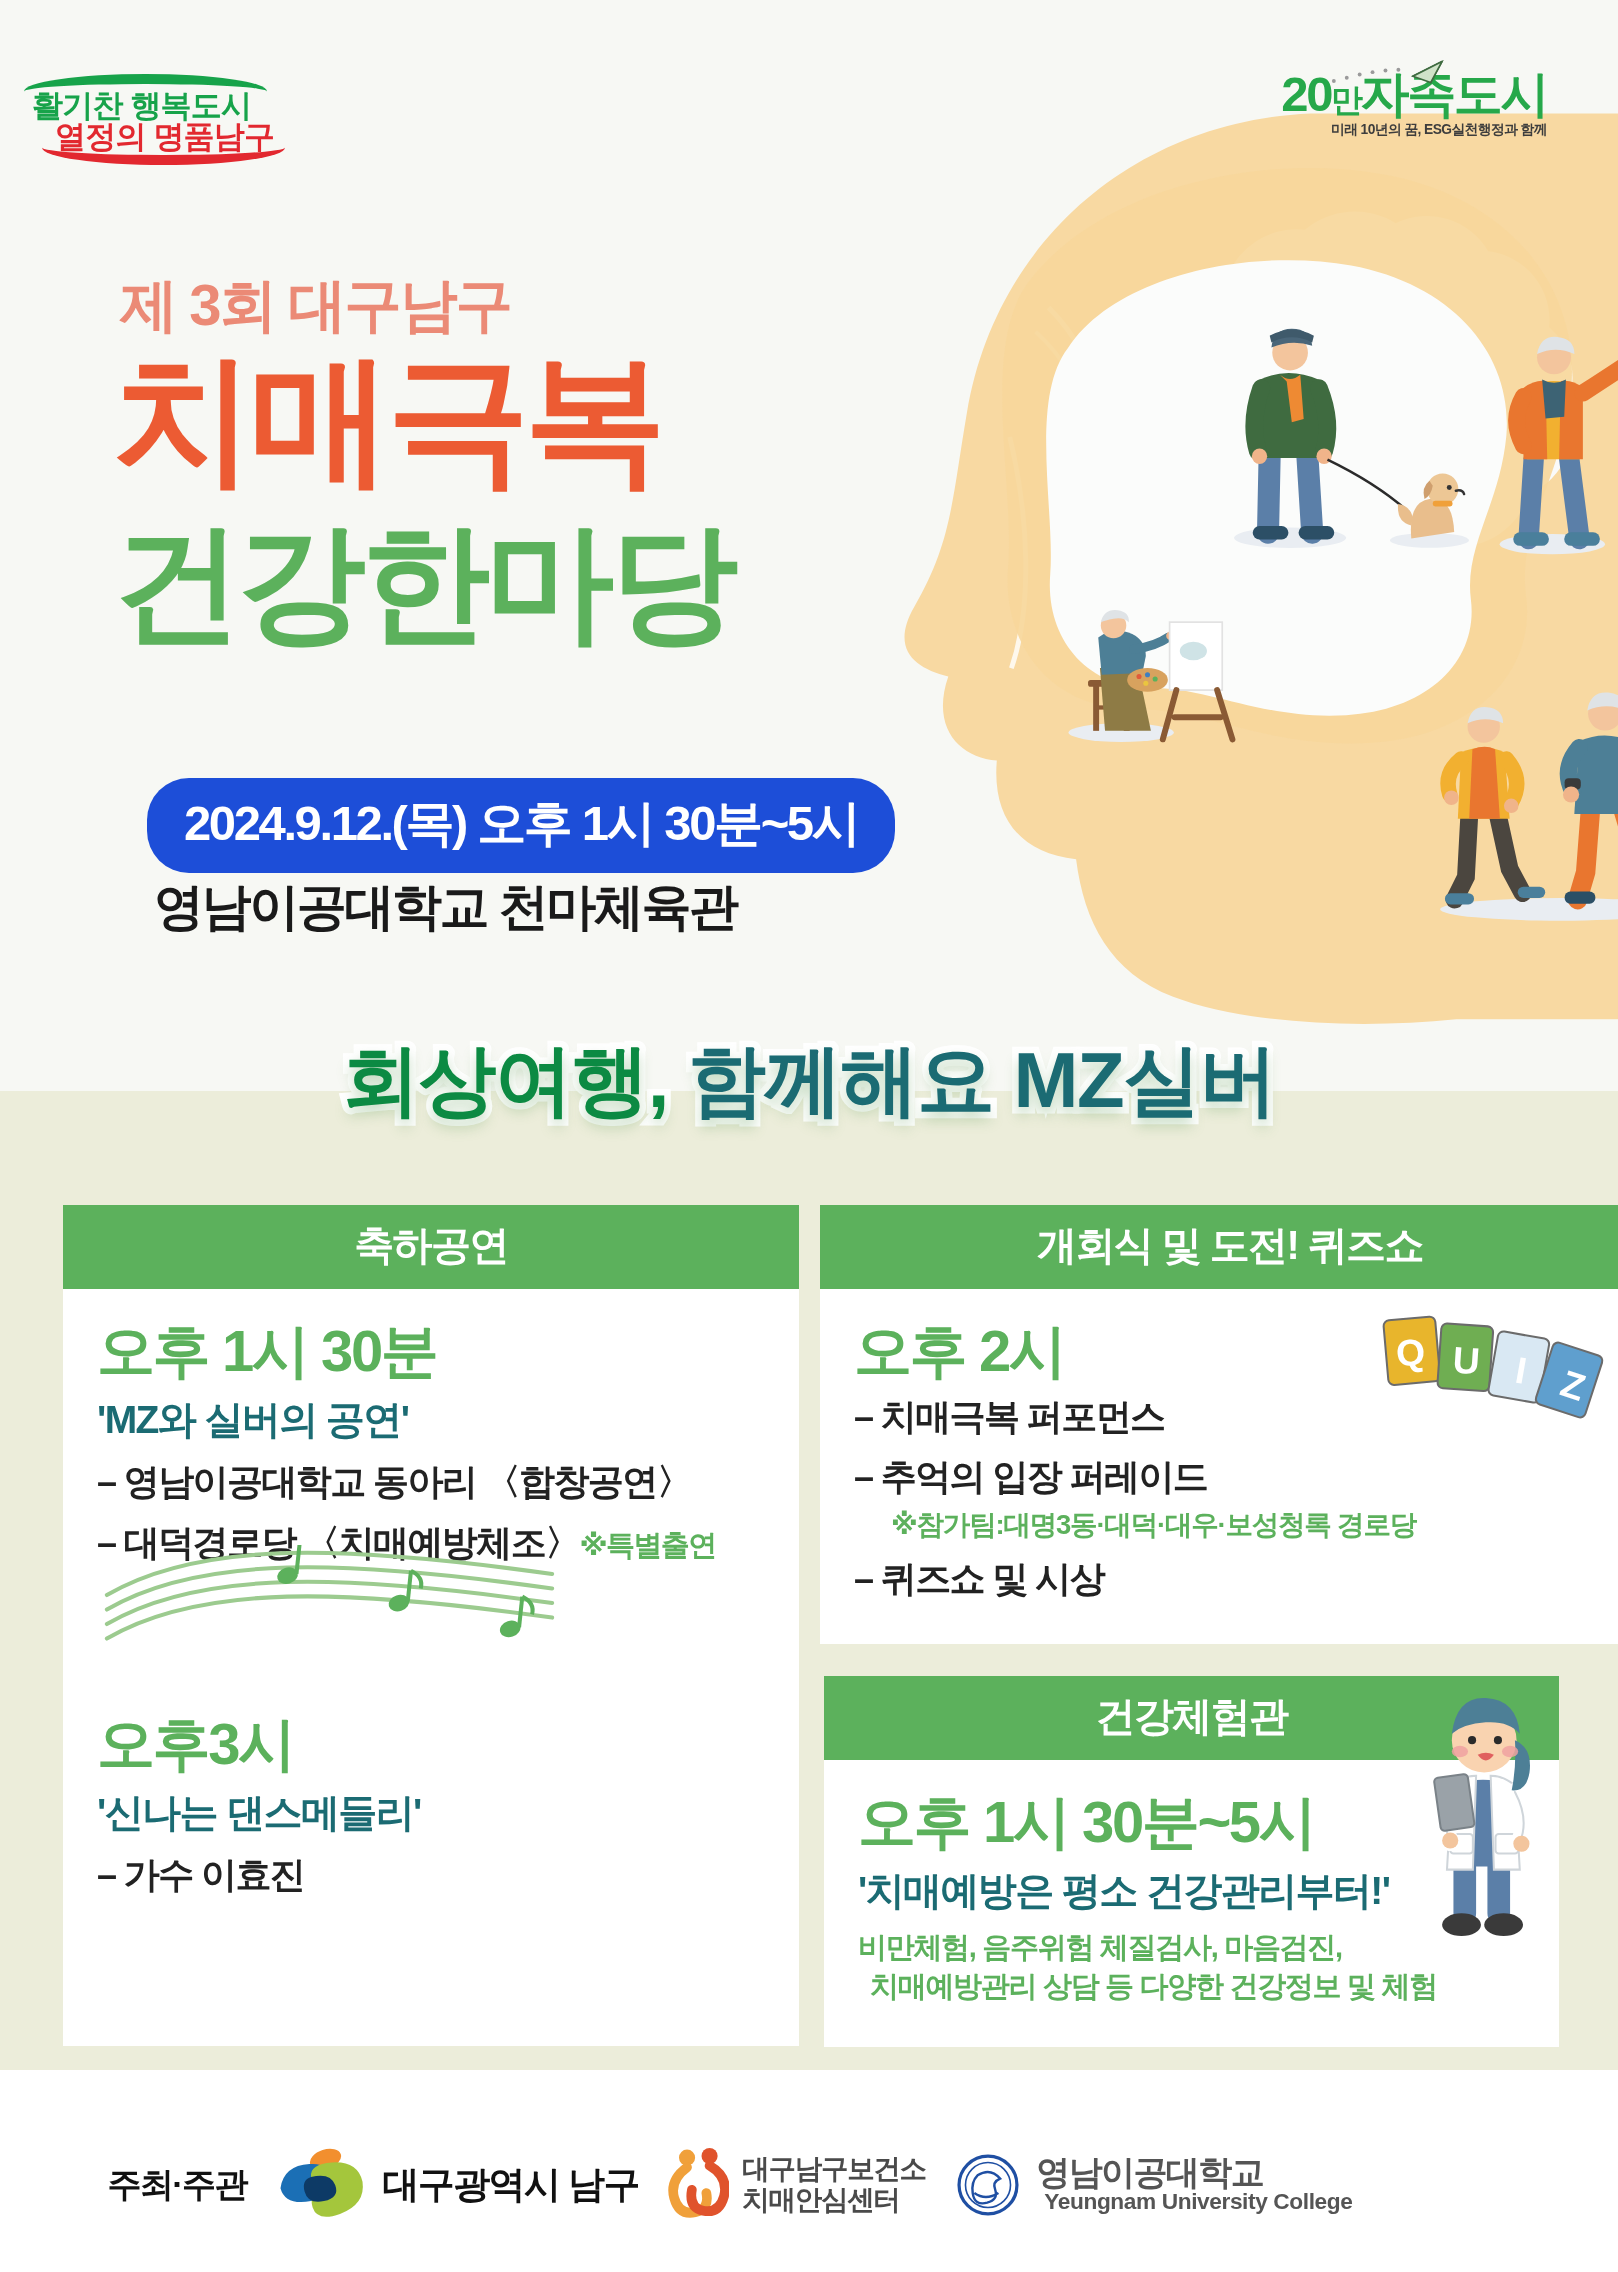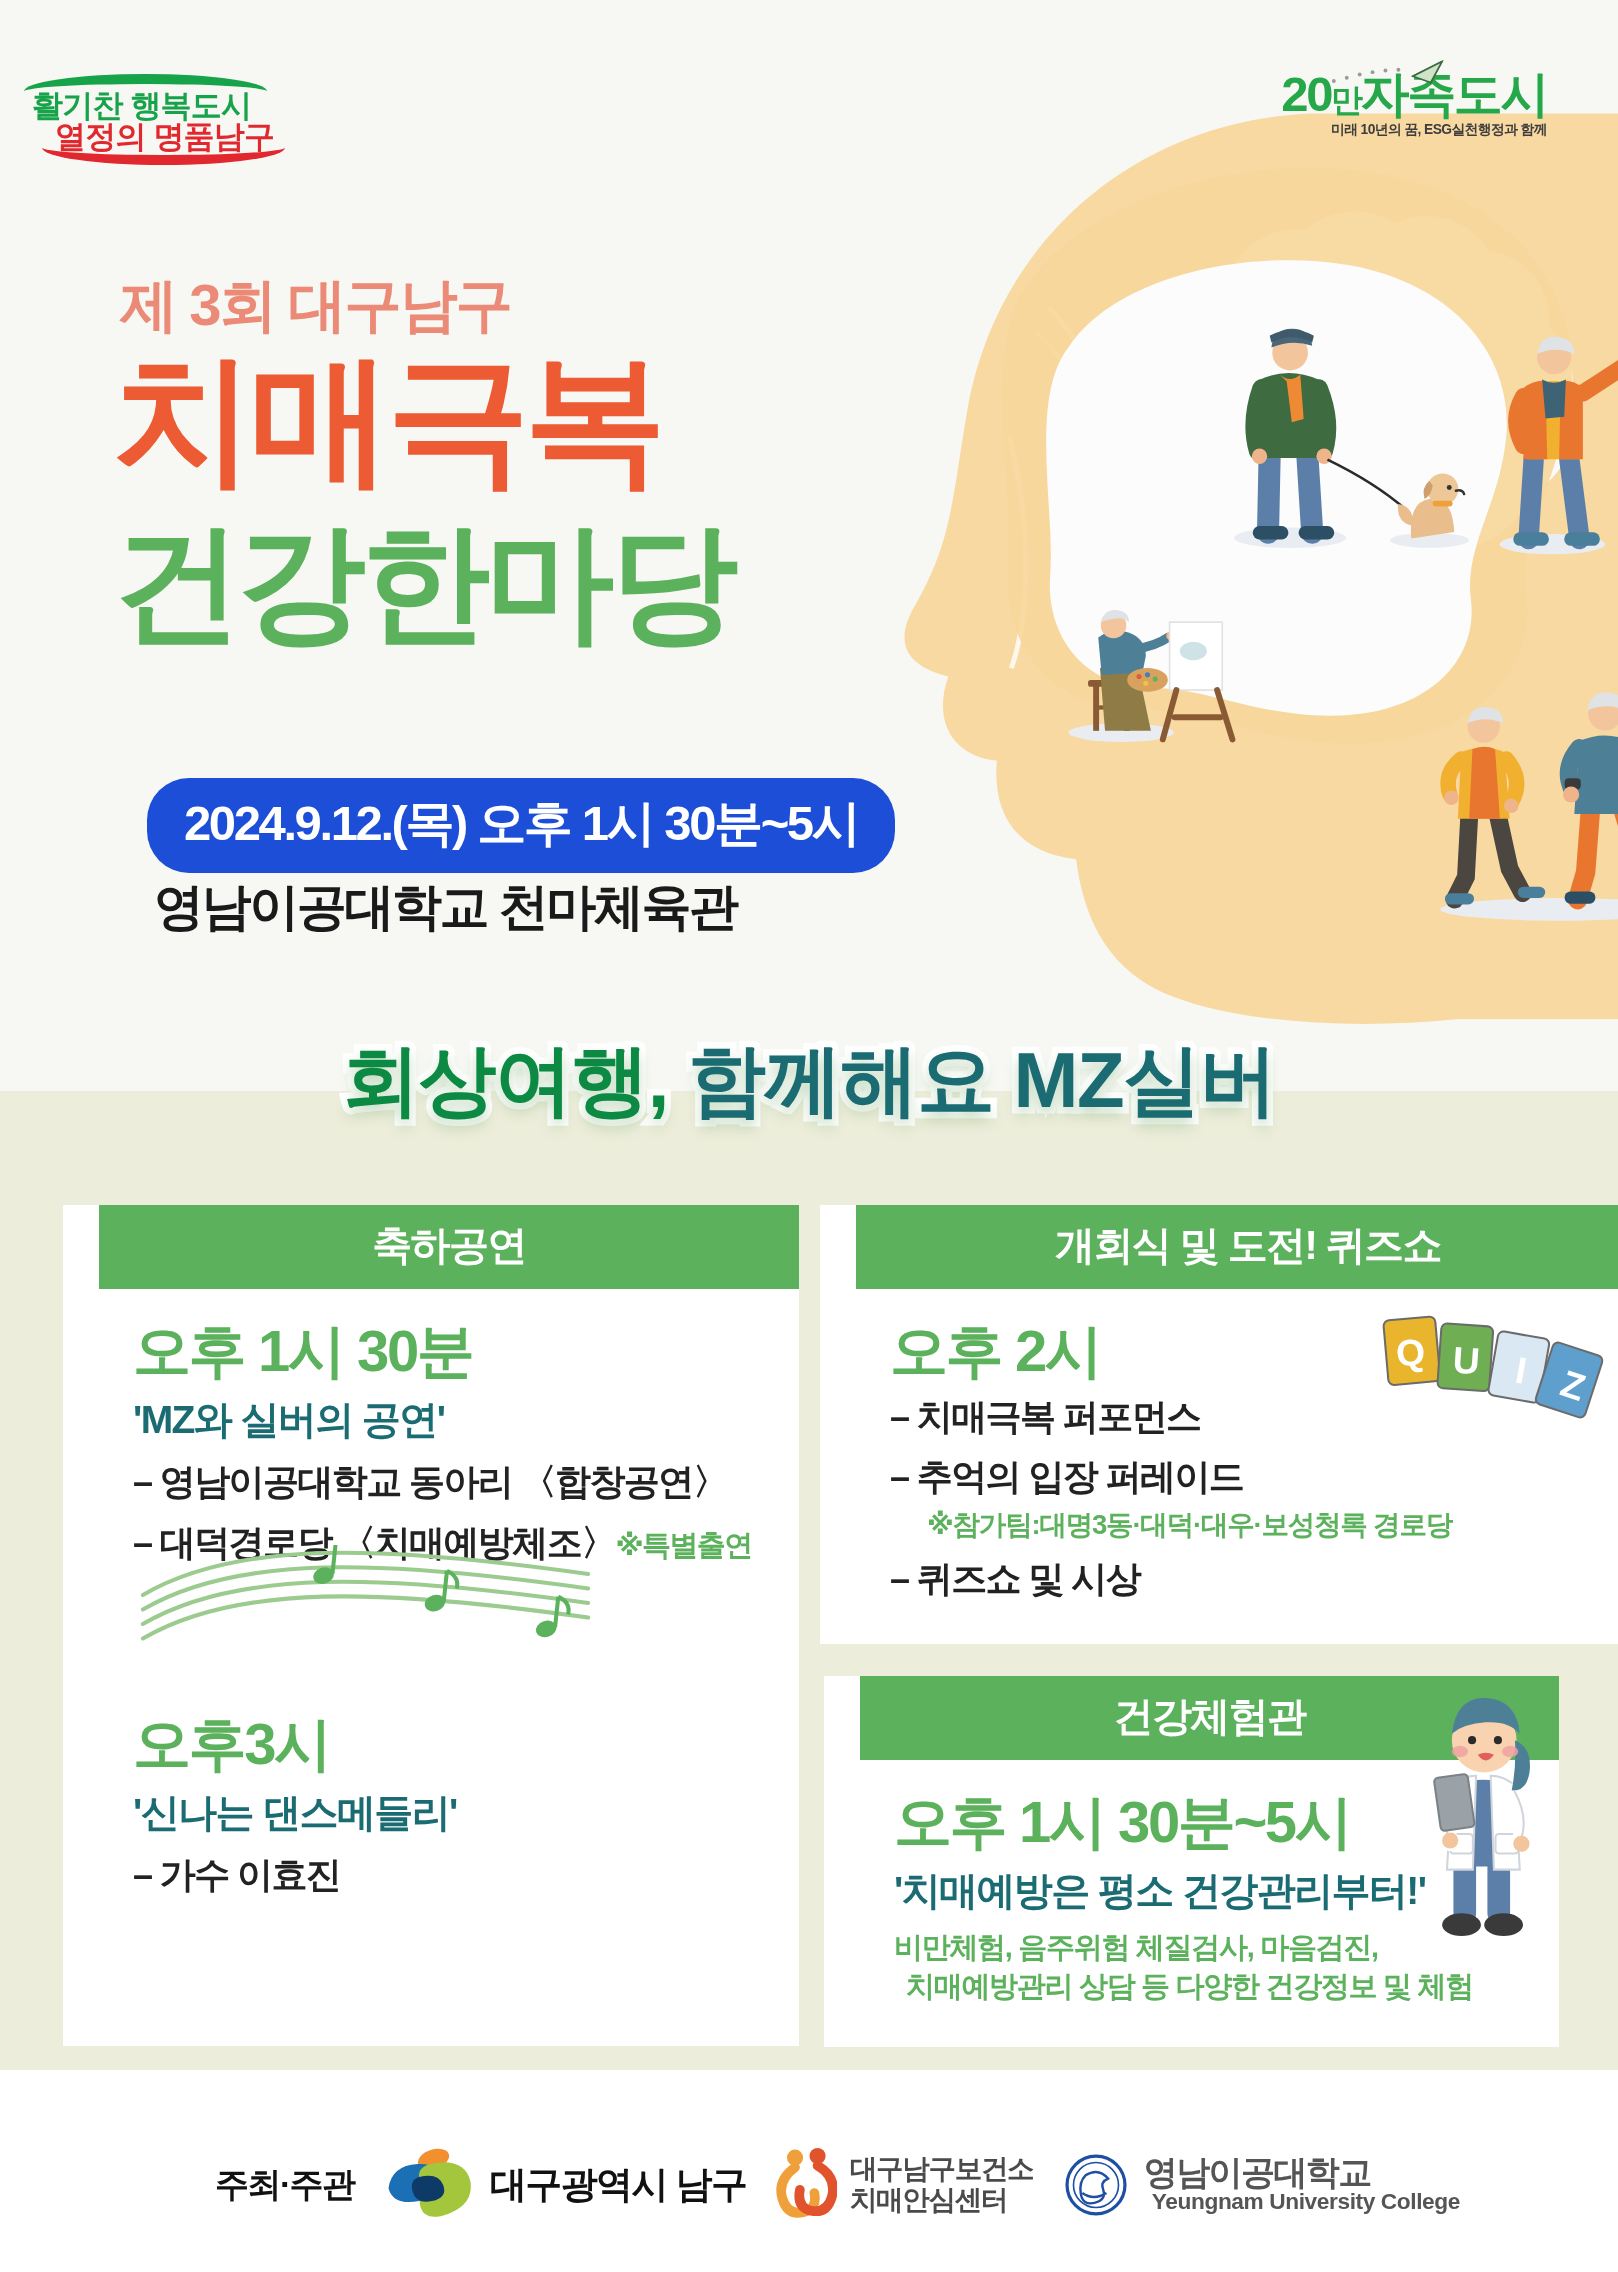--- a/index.html
+++ b/index.html
@@ -46,21 +46,21 @@
   .slogan{position:absolute;left:0;top:1029px;width:1618px;text-align:center;
       font-size:78px;font-weight:bold;letter-spacing:-1.6px;white-space:nowrap;}
   .slogan span{
       -webkit-text-stroke:13px #ffffff; paint-order:stroke fill;
       text-shadow:0 8px 13px rgba(120,170,110,.45);
   }
   .slogan .a{color:#0c8a43;}
   .slogan .b{color:#1b6b73;}
 
   
-  .card{position:absolute;background:#ffffff;padding-left:36px;}
+  .card{position:absolute;background:#ffffff;}
   .card-head{background:#5cb15c;color:#fff;text-align:center;font-weight:bold;
       font-size:40px;letter-spacing:-1.6px;padding:13px 0 16px 0;white-space:nowrap;}
   .card-body{padding:32px 34px 22.7px 34px;position:relative;}
 
   .cardL{left:63px;top:1205px;width:736px;height:841px;}
   .cardR1{left:820px;top:1205px;width:820px;height:439px;}
   .cardR2{left:824px;top:1676px;width:735px;height:371px;}
 
   .time-g{font-size:58px;font-weight:bold;color:#5cb15c;letter-spacing:-2.4px;line-height:1.05;white-space:nowrap;}
   .quote-t{font-size:39px;font-weight:bold;color:#1b6b73;letter-spacing:-1.6px;margin-top:11.3px;white-space:nowrap;}
@@ -69,21 +69,21 @@
   .subnote{font-size:27.5px;font-weight:bold;color:#5cb15c;letter-spacing:-1.2px;margin:4.9px 0 0 37px;white-space:nowrap;}
   .songs{font-size:27.5px;font-weight:bold;color:#5cb15c;letter-spacing:-1.2px;margin-top:8px;white-space:nowrap;}
   .detail{font-size:29px;font-weight:bold;color:#5cb15c;letter-spacing:-1.3px;line-height:1.35;margin-top:9.7px;white-space:nowrap;}
 
   .staff{position:absolute;left:40px;top:256px;}
   .quizimg{position:absolute;right:32px;top:18px;}
   .doctor{position:absolute;right:-3.2px;top:-70px;}
 
   
   .footer{position:absolute;left:0;top:2120px;width:1460px;height:129px;
-      display:flex;align-items:center;justify-content:flex-end;gap:27.5px;}
+      display:flex;align-items:center;justify-content:center;gap:27.5px;}
   .f-label{font-size:34px;font-weight:bold;color:#111;letter-spacing:-1.6px;white-space:nowrap;}
   .f-item{display:flex;align-items:center;gap:13px;}
   .f-name{font-size:37px;font-weight:bold;color:#111;letter-spacing:-1.6px;white-space:nowrap;}
   .f-name2{font-size:27.5px;font-weight:bold;color:#4a4a4a;letter-spacing:-1.3px;line-height:1.12;white-space:nowrap;}
   .f-name3{font-size:34px;font-weight:bold;color:#555;letter-spacing:-1.6px;line-height:1.05;white-space:nowrap;}
   .f-name3 .en{font-size:22.7px;color:#555;letter-spacing:-0.4px;margin-left:8px;}
 </style>
 </head>
 <body>
 

